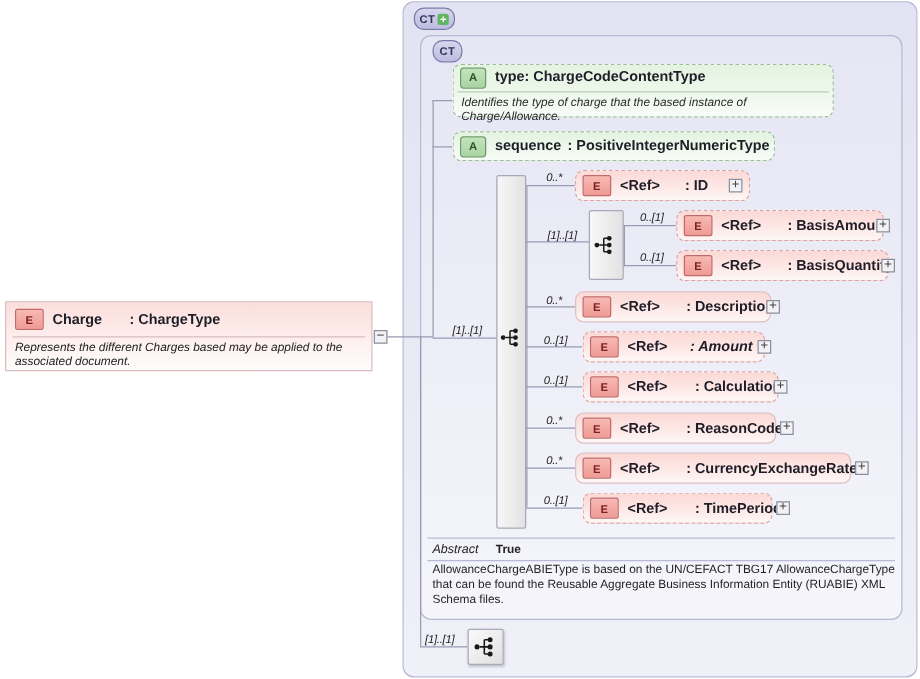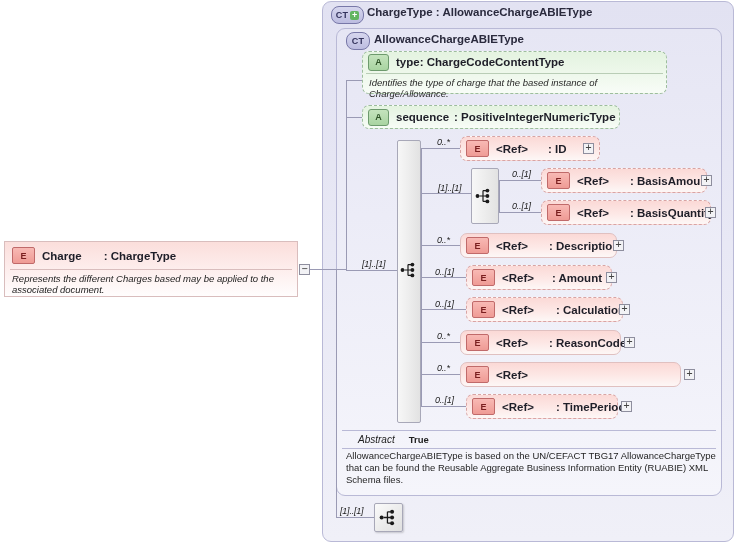--- a/index.html
+++ b/index.html
@@ -123,46 +123,44 @@
   #charge-head{position:absolute;left:0;top:0;right:0;height:27px;display:flex;align-items:center;padding-left:7px;}
   #charge-sep{position:absolute;left:5px;right:5px;top:27px;height:1px;background:#d9bdbd;}
   #charge-doc{position:absolute;left:7px;right:6px;top:31px;font-style:italic;font-size:9.5px;line-height:11px;color:#222;}
 
   
   #abstract-row{
     position:absolute;left:342px;top:430px;width:374px;height:17px;
     border-top:1px solid #b9b9d6;border-bottom:1px solid #b9b9d6;
     display:flex;align-items:center;
   }
-  .abs-label{font-style:italic;font-size:10px;color:#222;margin-left:16px;}
+  .abs-label{font-style:italic;font-size:10px;color:#222;margin-left:4px;}
   .abs-value{font-size:9.5px;font-weight:bold;color:#222;margin-left:14px;}
   #type-doc{
     position:absolute;left:346px;top:450px;width:372px;
     font-size:9.5px;line-height:12px;color:#1f1f1f;
   }
 </style>
 </head>
 <body>
 
 <div id="canvas">
 
   <div id="ct-outer" class="abs"></div>
 
   <div class="ct-badge plus" style="left:331px;top:6px;">
     <span>CT</span>
       <span class="ct-plus">+</span>
   </div>
-  <div class="ct-title" style="left:367px;top:6px;">ChargeType  :  AllowanceChargeABIEType</div>
 
   <div id="ct-inner" class="abs"></div>
 
   <div class="ct-badge simple" style="left:346px;top:32px;">
     <span>CT</span>
   </div>
-  <div class="ct-title" style="left:374px;top:33px;">AllowanceChargeABIEType</div>
 
   <div class="toggle" style="left:299px;top:264px;">
     <span>−</span>
   </div>
   <div class="hline" style="left:310px;top:269px;width:36px;"></div>
 
   <div class="vline" style="left:346px;top:80px;height:190px;"></div>
   <div class="hline" style="left:346px;top:80px;width:16px;"></div>
   <div class="hline" style="left:346px;top:117px;width:16px;"></div>
 
@@ -253,21 +251,21 @@
   </div>
   <div class="toggle" style="left:613px;top:240px;">
     <span>+</span>
   </div>
 
   <div class="hline" style="left:421px;top:277px;width:45px;"></div>
   <div class="card" style="left:435px;top:267px;">0..[1]</div>
   <div class="el-box" style="left:466px;top:265px;width:146px;">
     <div class="e-badge">E</div>
     <div class="el-ref">&lt;Ref&gt;</div>
-    <div class="el-name" style="margin-left:18px;">: Amount</div>
+    <div class="el-name" style="margin-left:18px;font-style:italic;">: Amount</div>
   </div>
   <div class="toggle" style="left:606px;top:272px;">
     <span>+</span>
   </div>
 
   <div class="hline" style="left:421px;top:309px;width:45px;"></div>
   <div class="card" style="left:435px;top:299px;">0..[1]</div>
   <div class="el-box" style="left:466px;top:297px;width:157px;">
     <div class="e-badge">E</div>
     <div class="el-ref">&lt;Ref&gt;</div>
@@ -286,20 +284,21 @@
   </div>
   <div class="toggle" style="left:624px;top:337px;">
     <span>+</span>
   </div>
 
   <div class="hline" style="left:421px;top:374px;width:39px;"></div>
   <div class="card" style="left:437px;top:363px;">0..*</div>
   <div class="el-box solid" style="left:460px;top:362px;width:221px;">
     <div class="e-badge">E</div>
     <div class="el-ref">&lt;Ref&gt;</div>
+    <div class="el-name" style="margin-left:21px;">: CurrencyExchangeRate</div>
   </div>
   <div class="toggle" style="left:684px;top:369px;">
     <span>+</span>
   </div>
 
   <div class="hline" style="left:421px;top:406px;width:45px;"></div>
   <div class="card" style="left:435px;top:395px;">0..[1]</div>
   <div class="el-box" style="left:466px;top:394px;width:152px;">
     <div class="e-badge">E</div>
     <div class="el-ref">&lt;Ref&gt;</div>

